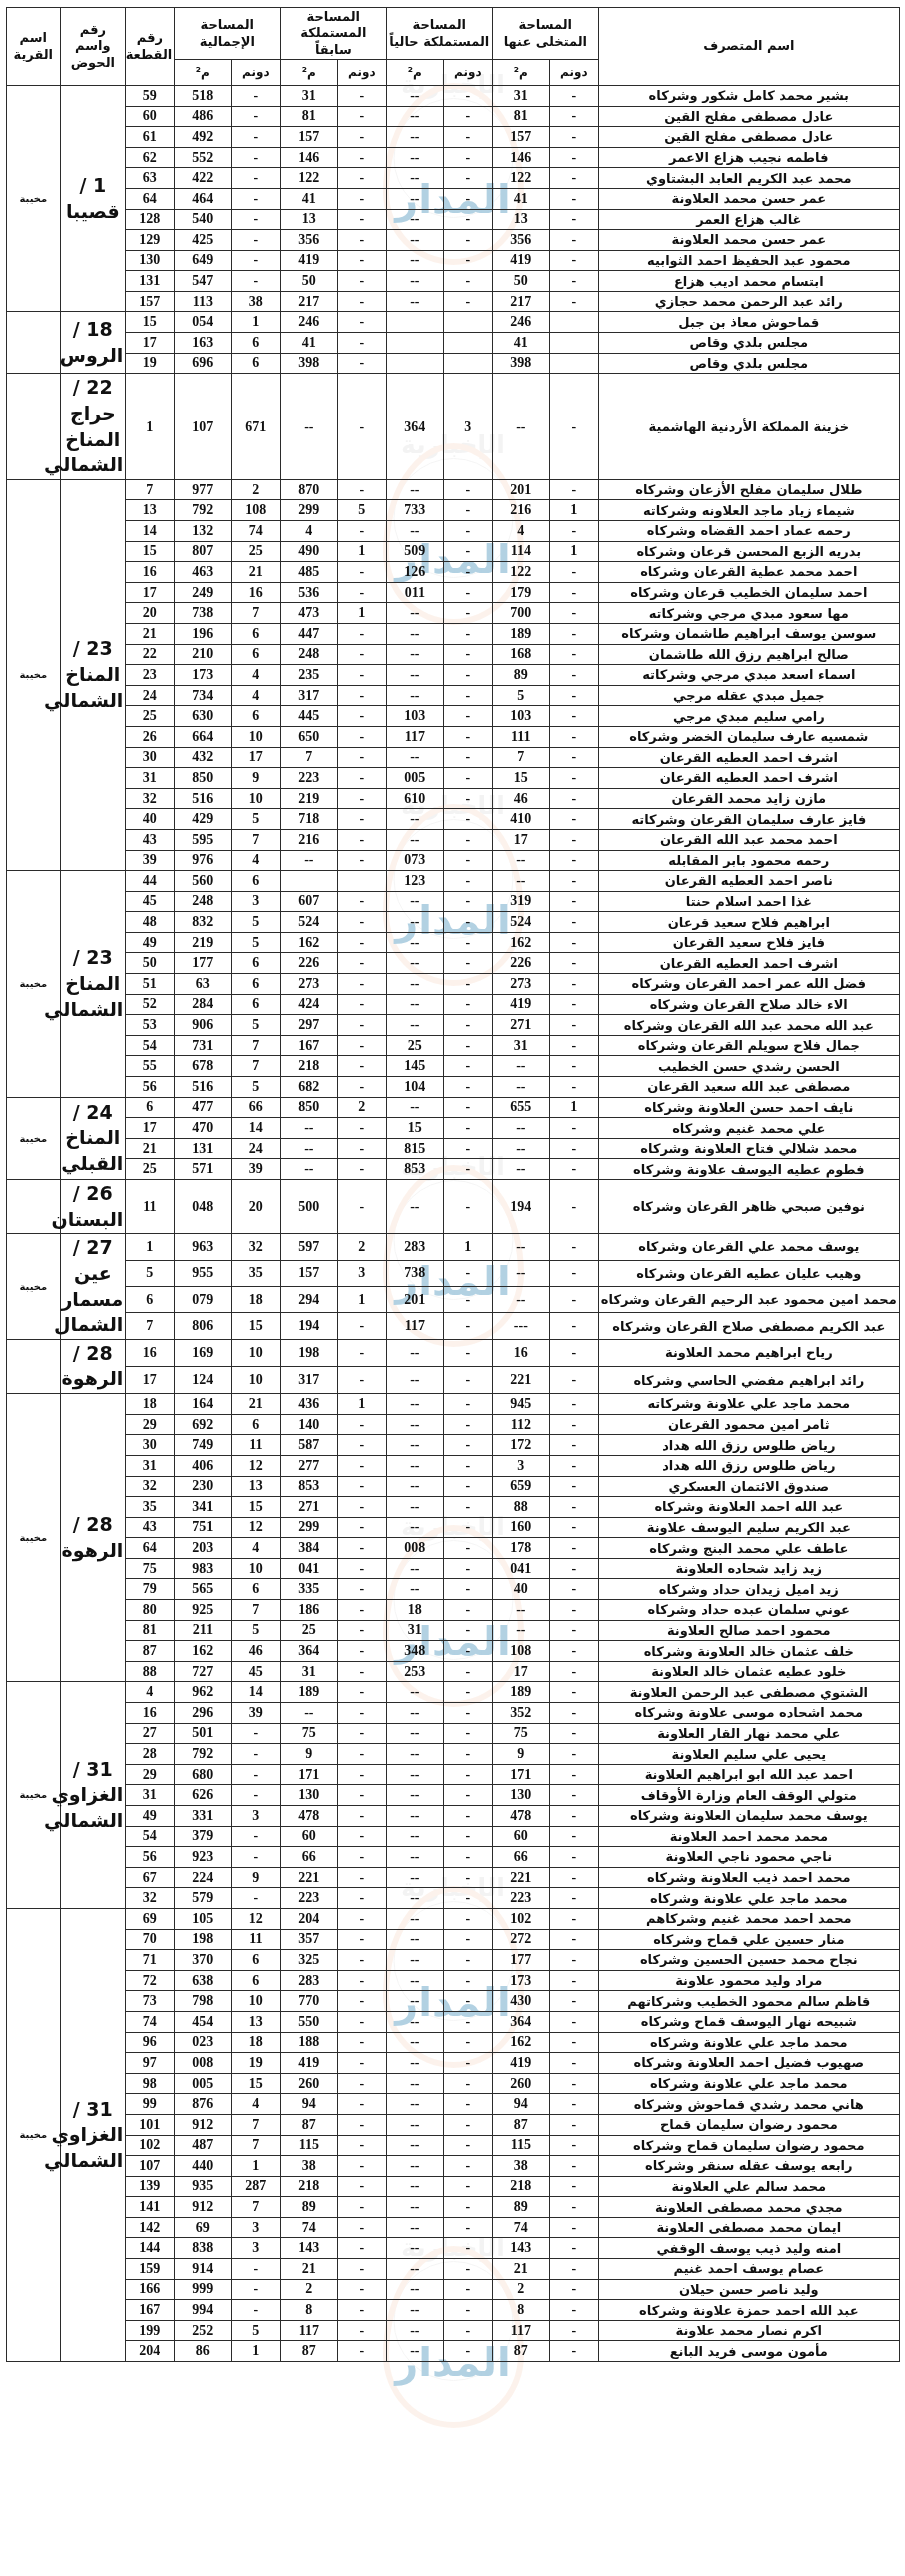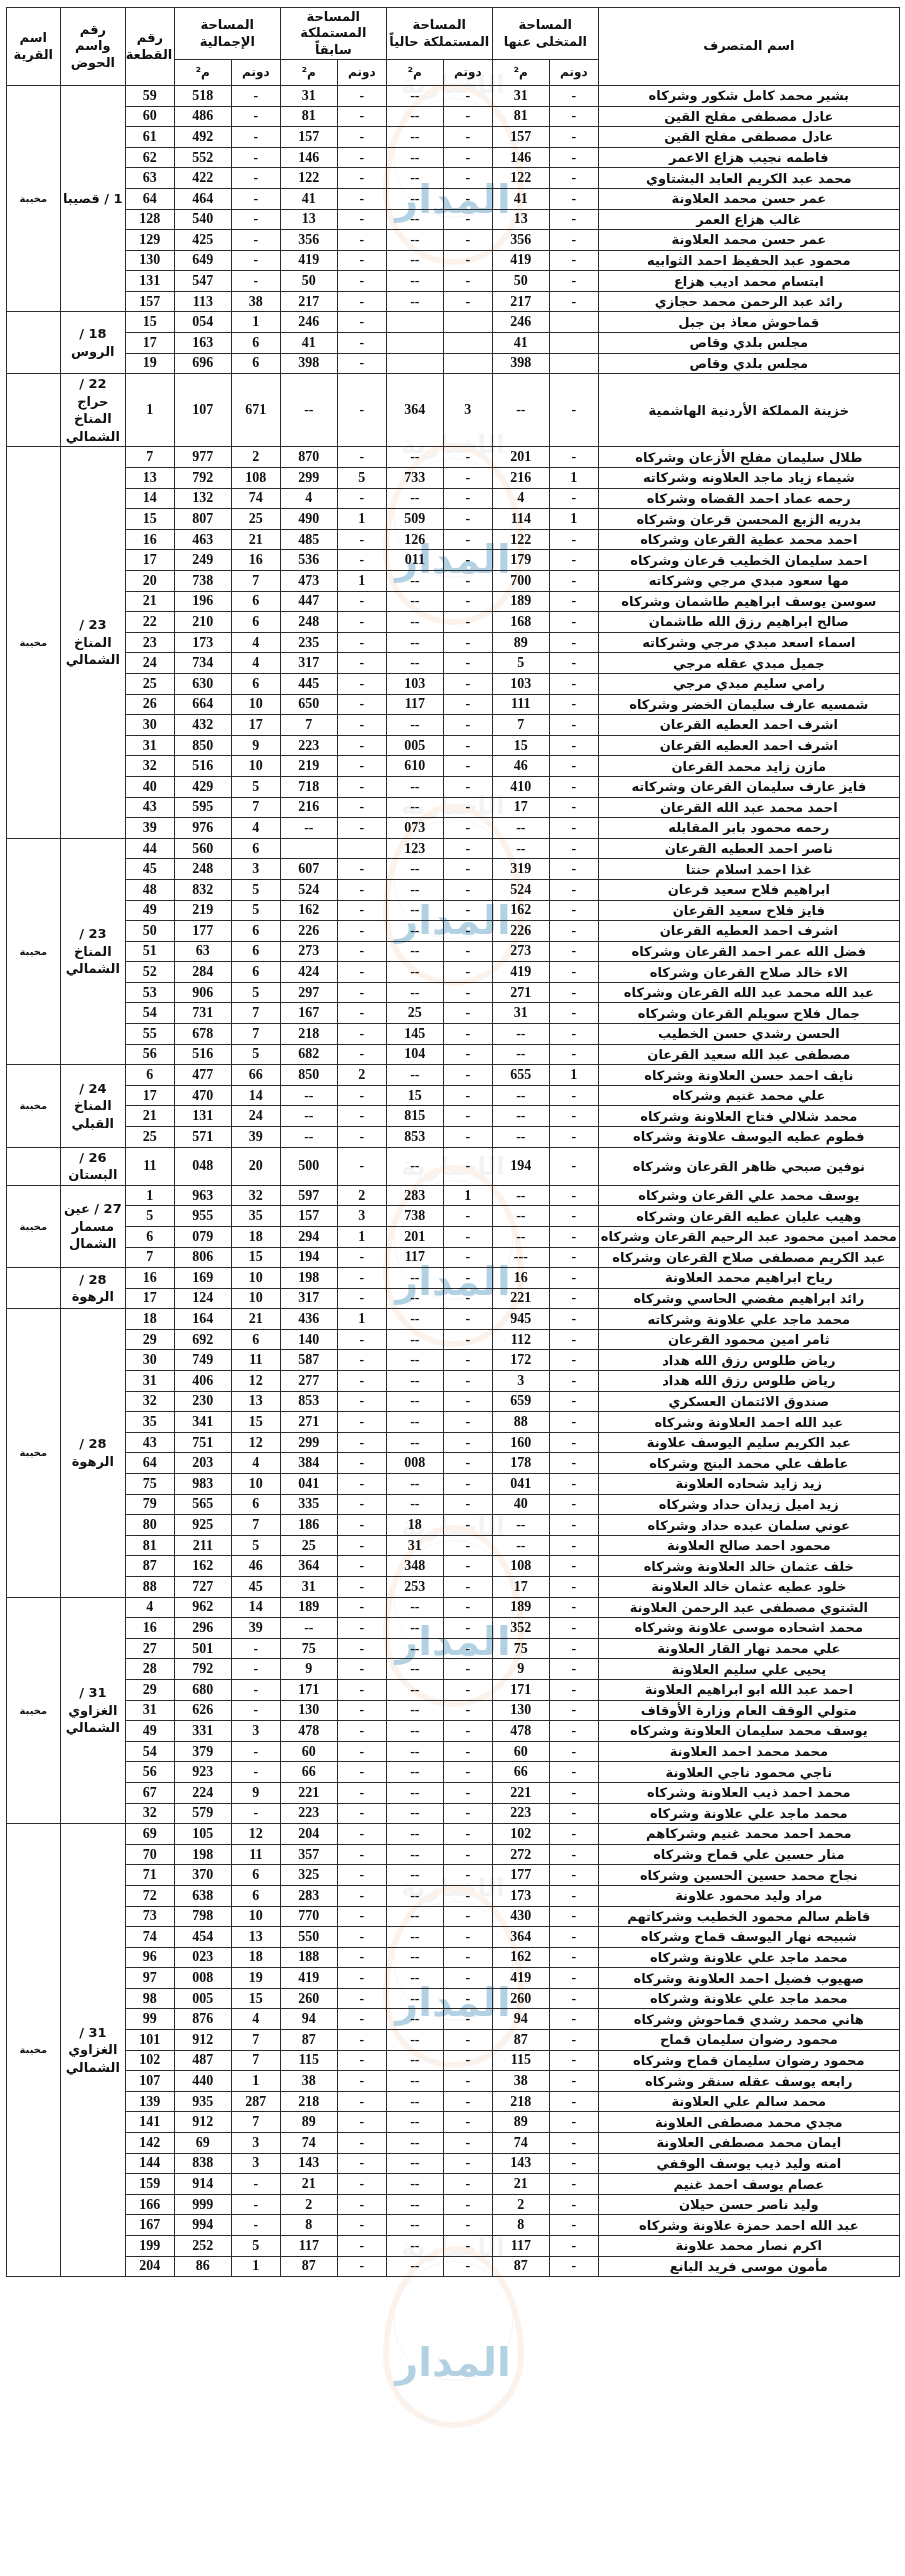--- a/index.html
+++ b/index.html
@@ -90,21 +90,21 @@
   col.c-owner{width:301px}
 
   td.num{font-size:14px;font-family:"Liberation Serif","DejaVu Serif",serif;}
   td.owner{
     font-size:13px;
     text-align:right;
     padding-right:7.2px;
     white-space:nowrap;
   }
   td.group{
-    font-size:13px;
+    font-size:19px;
     line-height:1.35;
     border-right-width:1px;
   }
   td.village{
     font-size:10px;
     line-height:1.35;
   }
   tbody tr{height:20.6px;}
   tbody tr.tall{height:47px;}
 </style>

